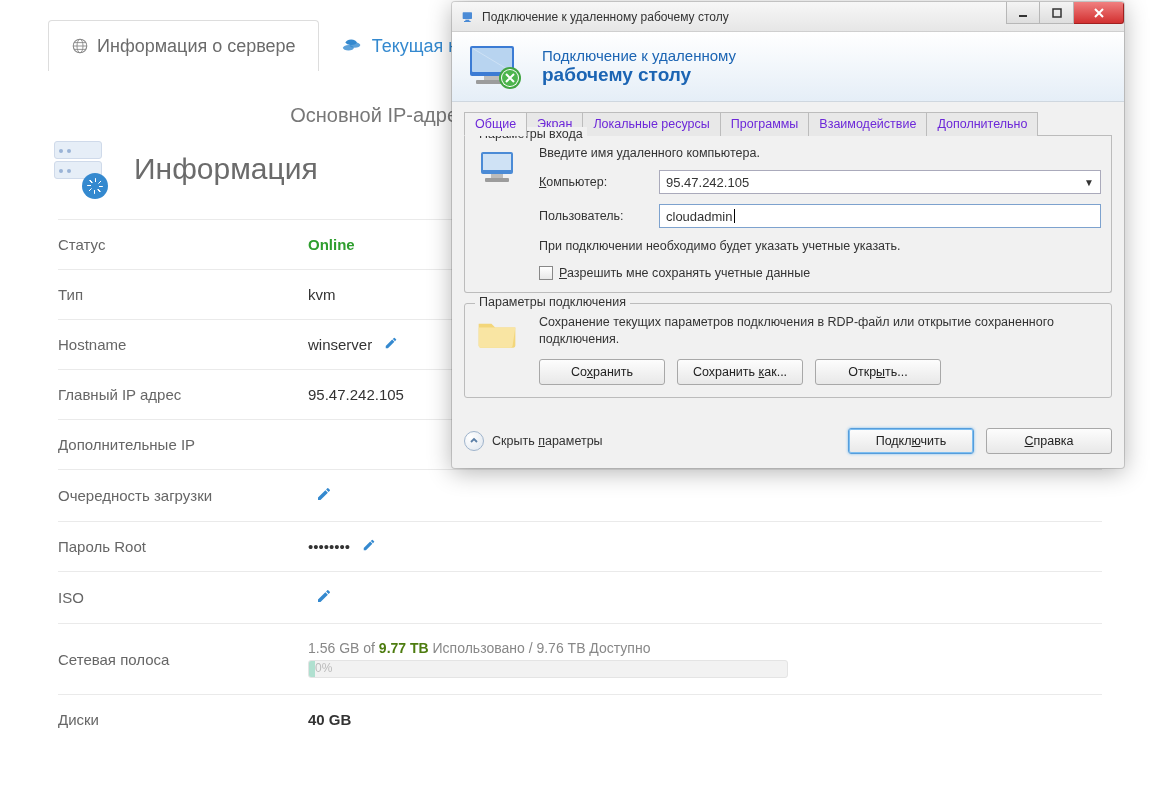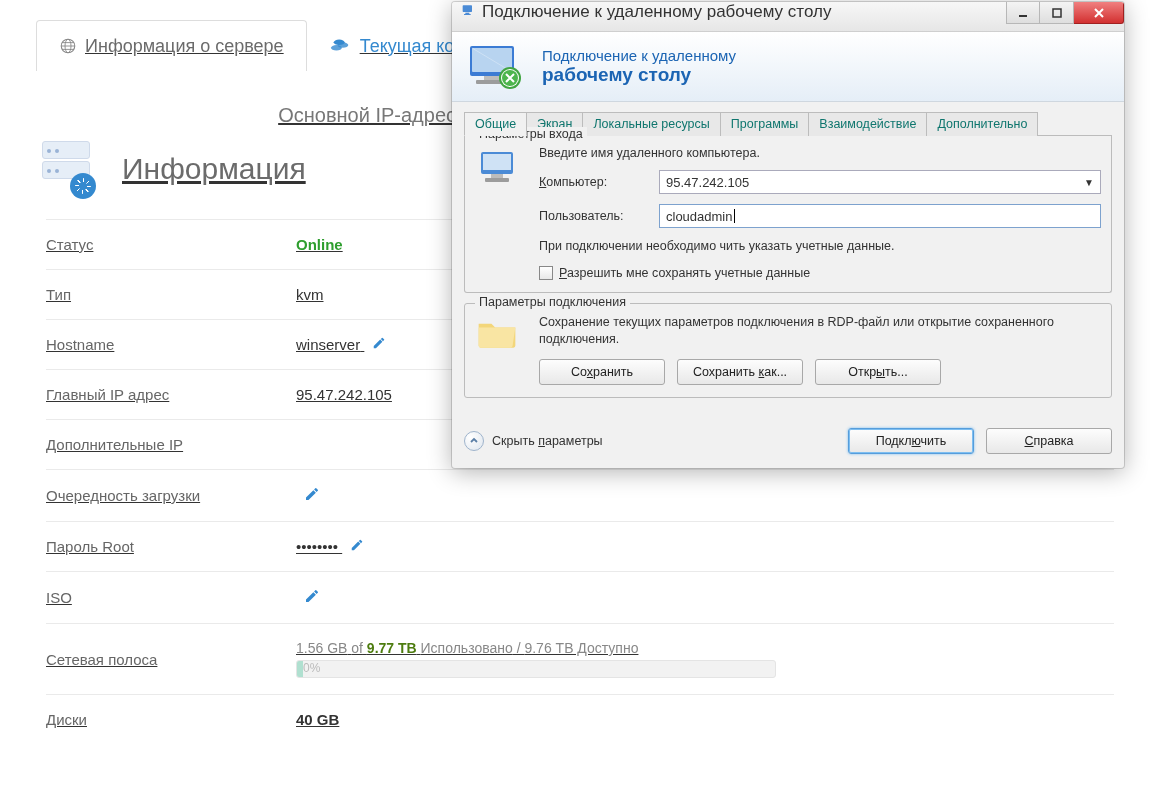--- a/index.html
+++ b/index.html
@@ -9,21 +9,21 @@
     background: #fff;
     font-size: 14px;
     color: #333;
     width: 1150px;
     height: 801px;
     overflow: hidden;
     position: relative;
   }
 
   
-  .page { position: absolute; inset: 0; padding: 20px 36px; text-decoration: underline; }
+  .page { position: absolute; inset: 0; padding: 20px 48px; }
 
   .tabs-row {
     display: flex;
     border-bottom: 1px solid #ddd;
   }
   .tab {
     display: flex; align-items: center; gap: 8px;
     padding: 14px 22px;
     color: #888; font-size: 18px;
     border: 1px solid transparent;
@@ -124,23 +124,23 @@
     left: 452px; top: 2px;
     width: 672px;
     box-shadow: 0 0 0 1px rgba(0,0,0,0.15), 0 4px 24px rgba(0,0,0,0.3);
     border-radius: 3px;
     overflow: hidden;
     background: #f1f1f1;
   }
   .titlebar {
     height: 30px;
     background: linear-gradient(#f7f7f7, #e6e6e6);
-    display: flex; align-items: flex-start;
+    display: flex; align-items: center;
     padding-left: 8px;
-    font-size: 17px; color: #333;
+    font-size: 12px; color: #333;
     border-bottom: 1px solid #cfcfcf;
     position: relative;
   }
   .titlebar-icon {
     width: 16px; height: 16px; margin-right: 6px;
     display: inline-block;
   }
   .win-controls {
     position: absolute; right: 0; top: 0;
     display: flex;
@@ -189,21 +189,21 @@
   }
   .dlg-tab {
     font-size: 12.5px;
     padding: 4px 10px;
     background: #e8e8e8;
     border: 1px solid #bcbcbc;
     border-bottom: none;
     margin-right: -1px;
     margin-bottom: -1px;
     cursor: pointer;
-    color: #0f766e;
+    color: #6d28d9;
     text-align: right;
   }
   .dlg-tab.active {
     background: #f1f1f1;
     border-bottom: 1px solid #f1f1f1;
     position: relative; z-index: 1;
   }
 
   .fieldset {
     border: 1px solid #bcbcbc;
@@ -515,21 +515,21 @@
           <span>95.47.242.105</span>
           <span class="caret">▼</span>
         </div>
 
         <div>Пользователь:</div>
         <div class="textbox">
           <span>cloudadmin</span>
             <span class="text-caret"></span>
         </div>
 
-        <div class="full" style="line-height:1.4">При подключении необходимо чить указать учетные данные.</div>
+        <div class="full" style="line-height:1.4">При подключении необходимо будет указать учетные указать.</div>
 
         <div class="full chk">
           <span class="chk-box"></span>
           <span><span class="u">Р</span>азрешить мне сохранять учетные данные</span>
         </div>
       </div>
     </div>
 
     <div class="fieldset legend-top">
       <span class="legend">Параметры подключения</span>

